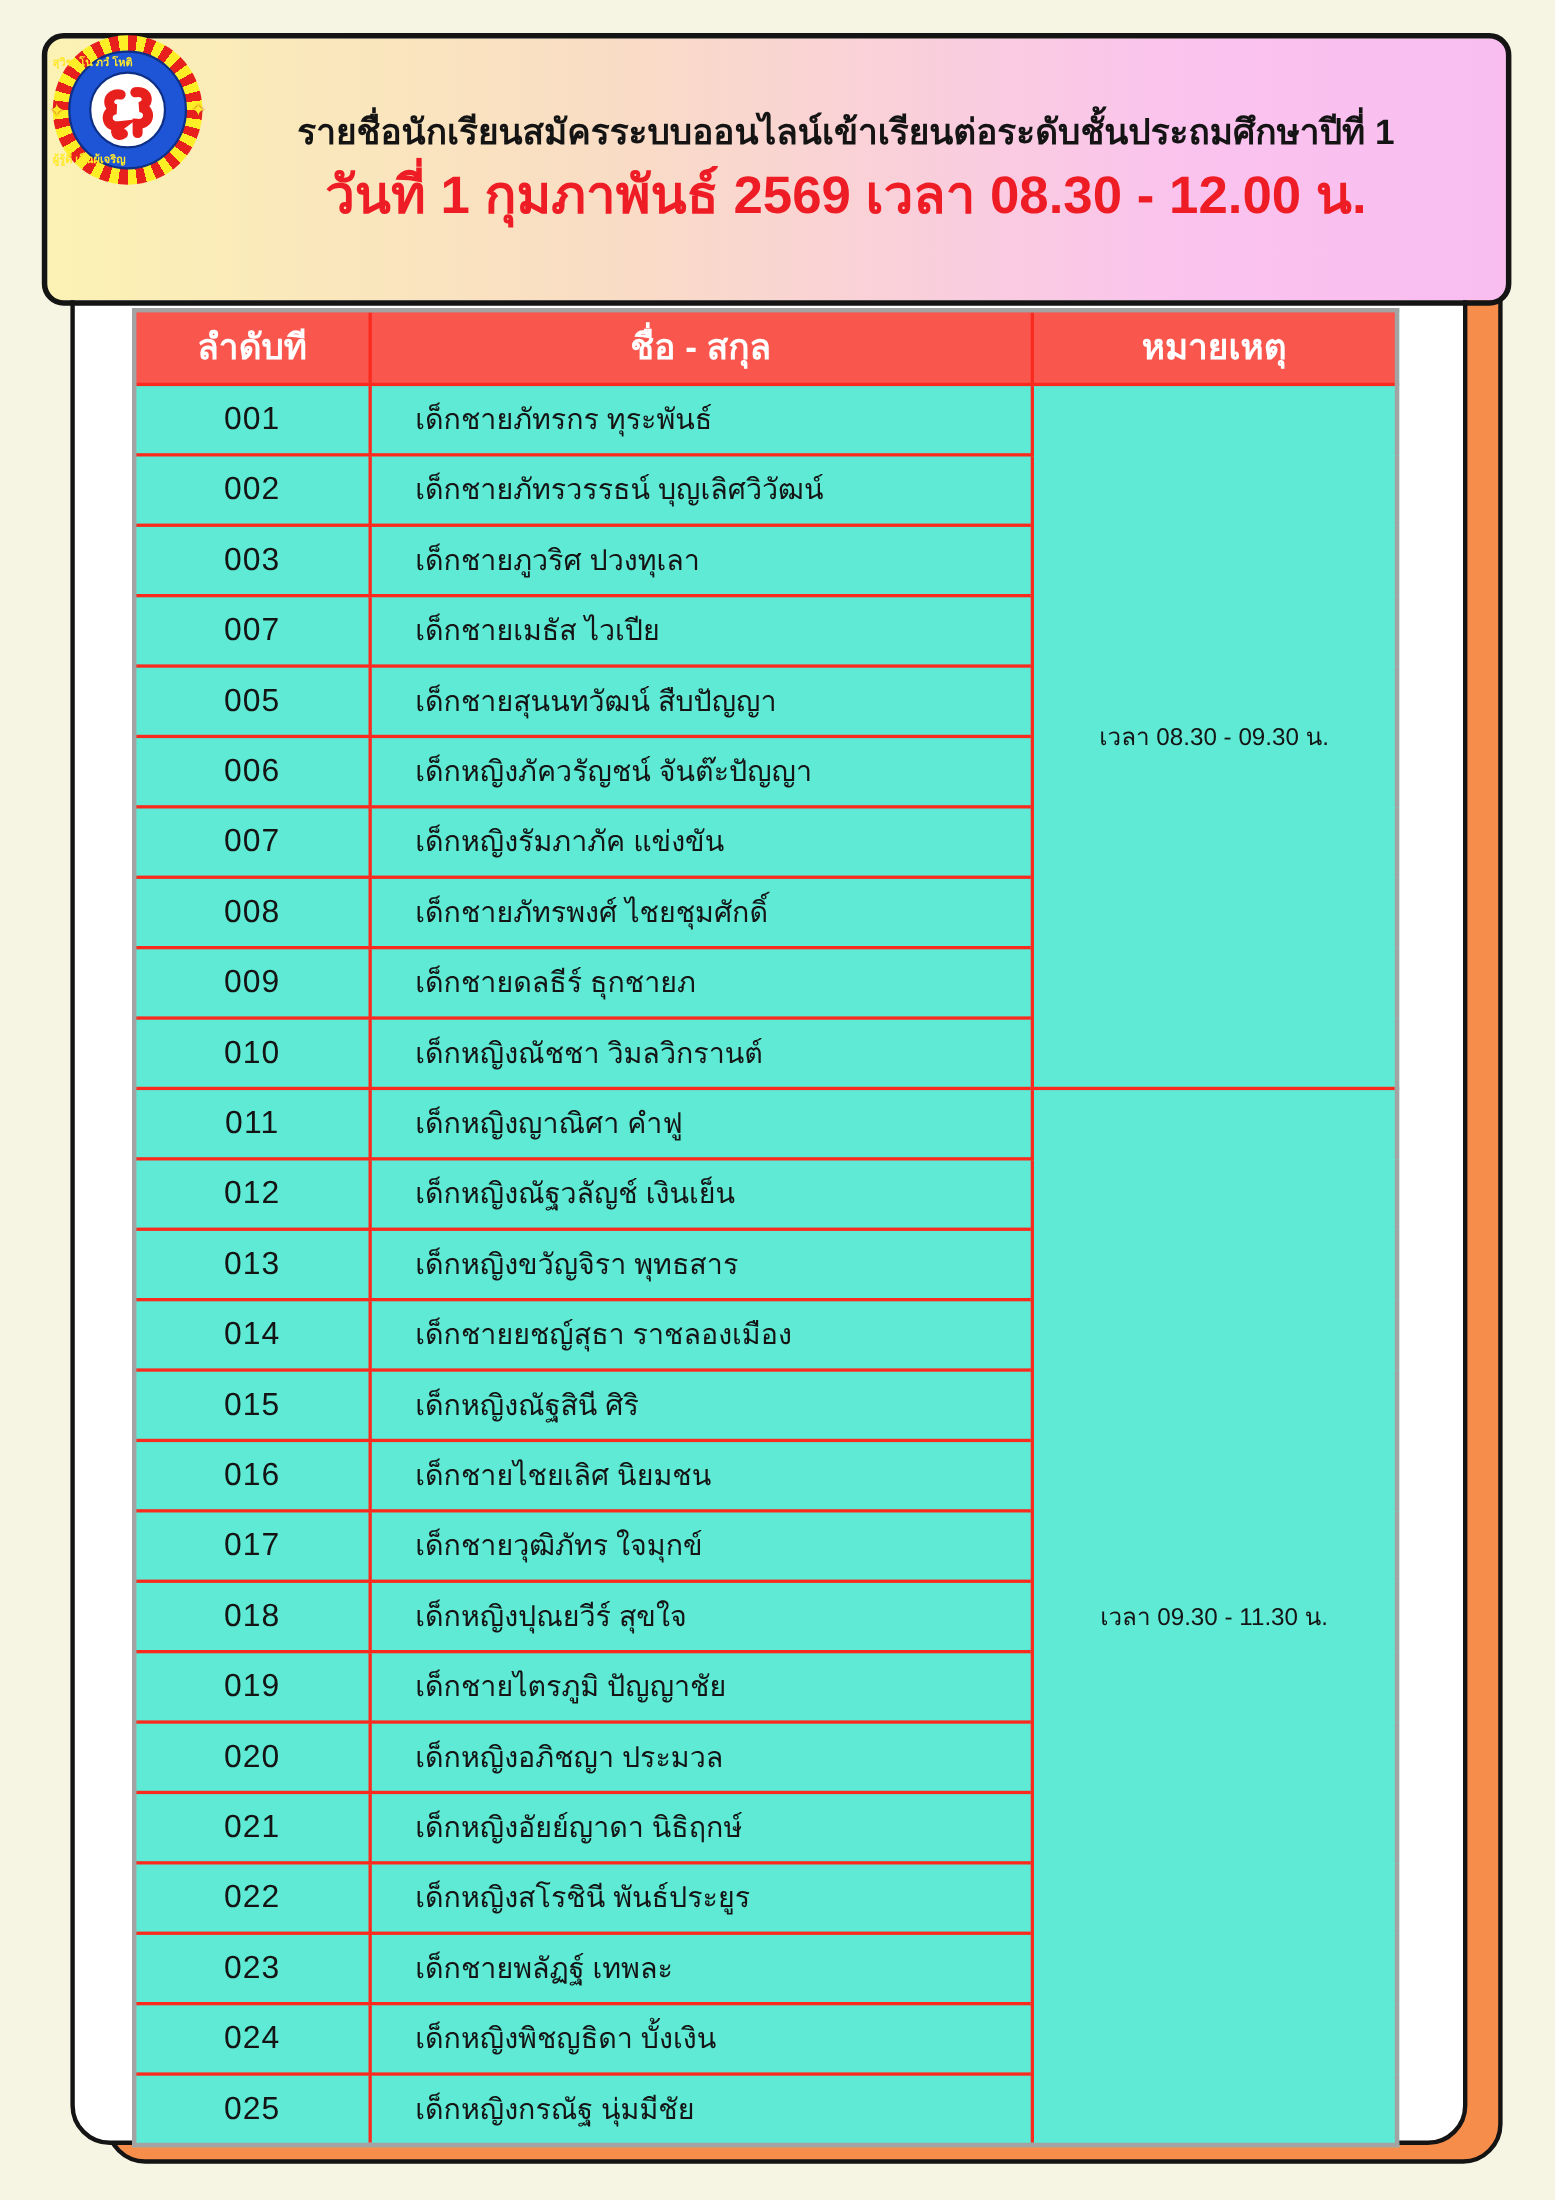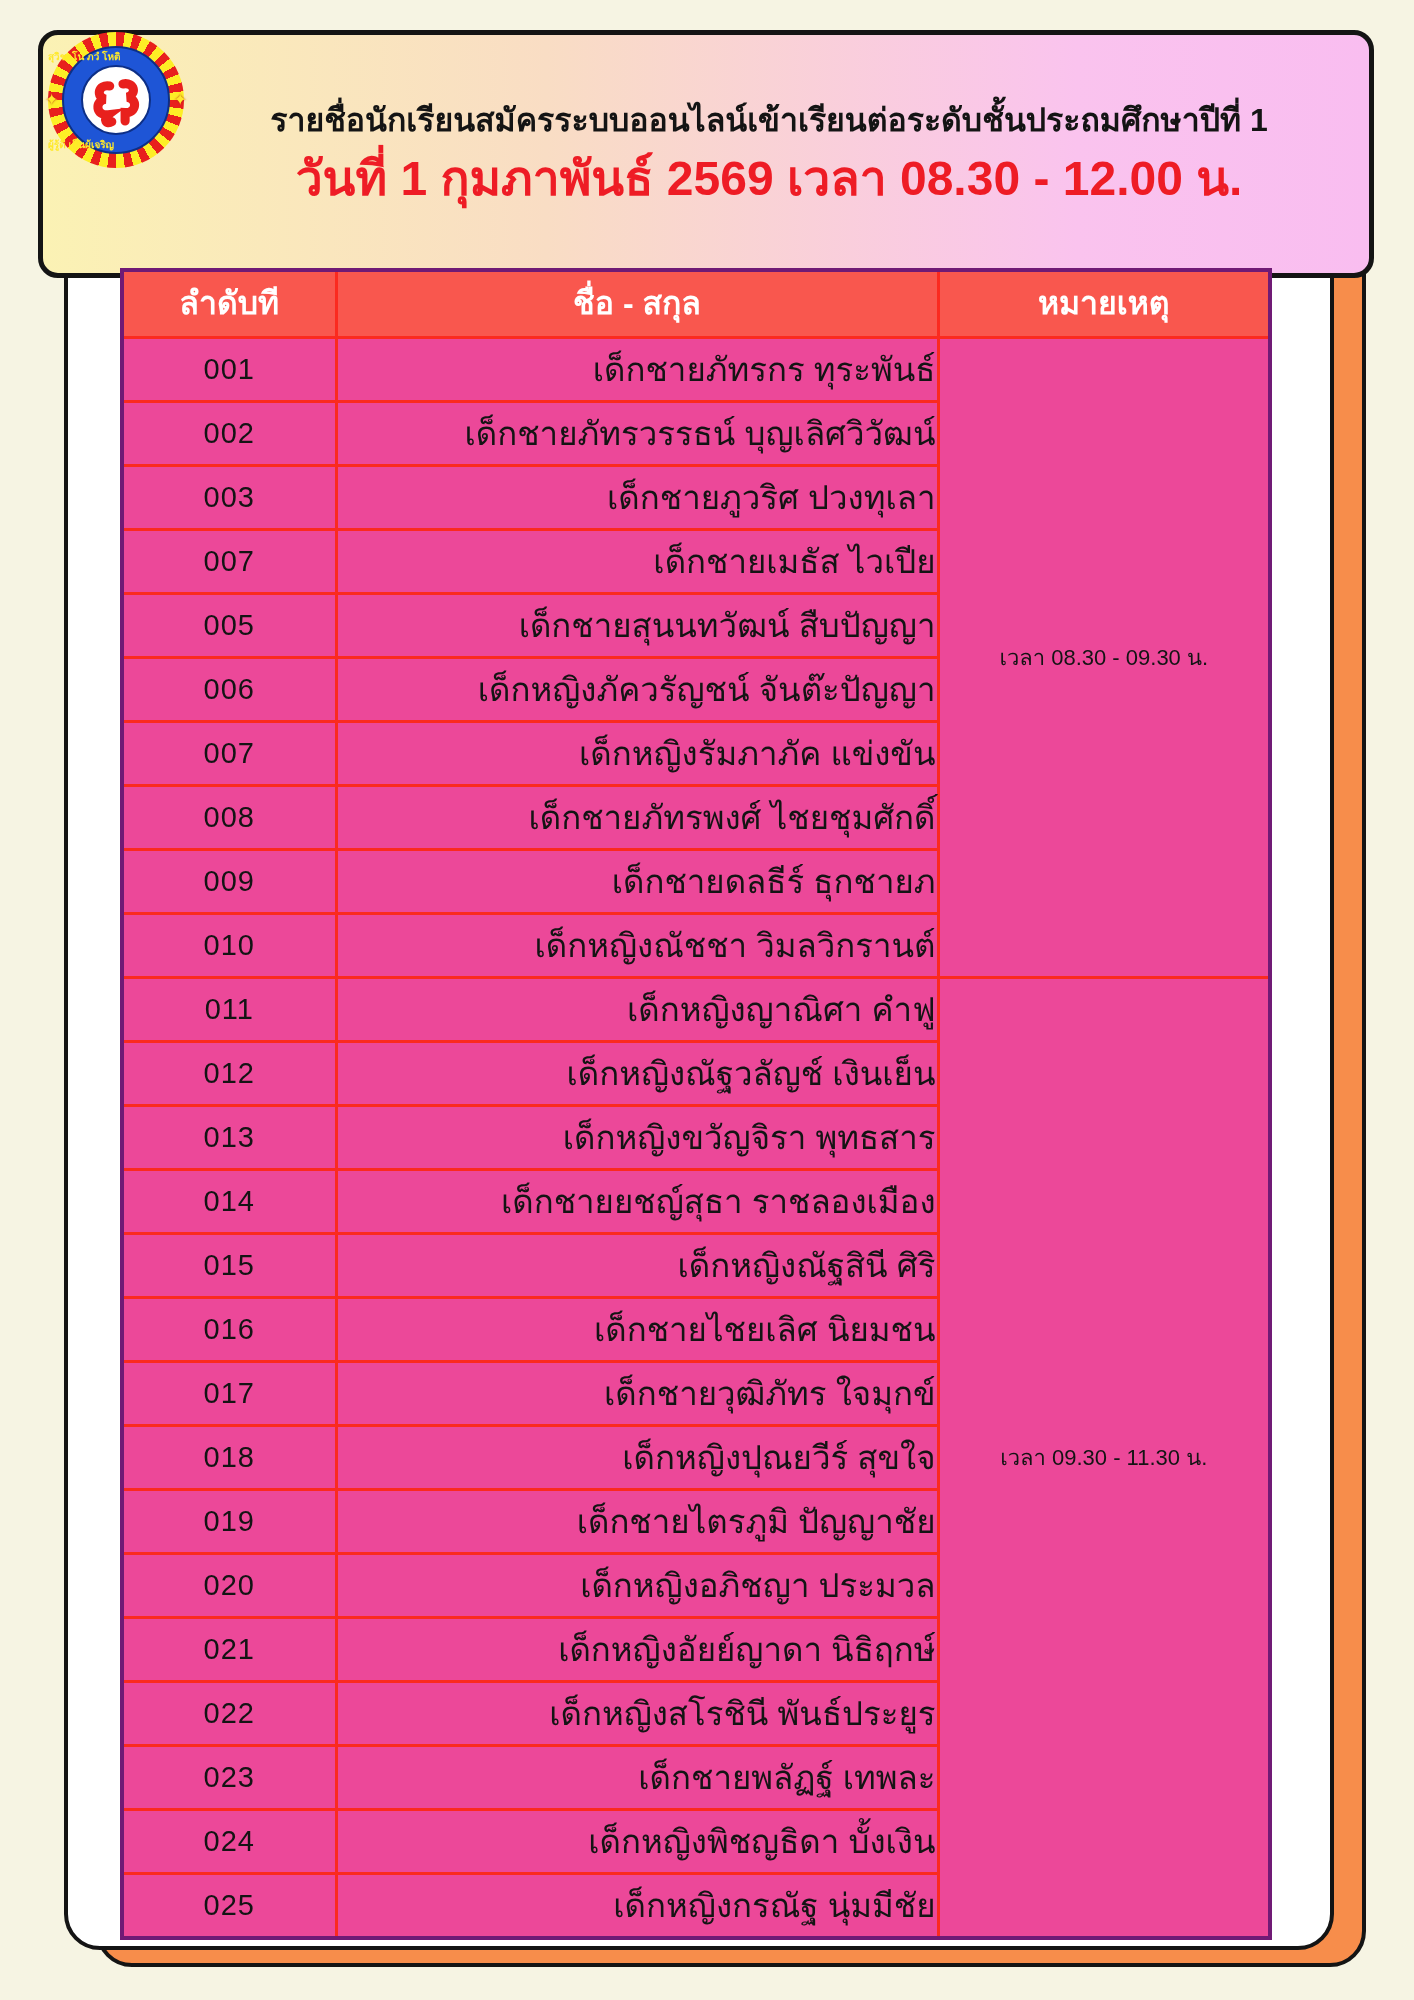--- a/index.html
+++ b/index.html
@@ -46,38 +46,38 @@
   .motto-top { top:17px; }
   .motto-bottom { bottom:16px; }
   .ornament { position:absolute; top:58px; font-size:16px; color:#ffe92a;
     text-shadow:0 0 2px #b01410; }
   .ornament-left { left:-3px; }
   .ornament-right { right:-3px; }
   .monogram { position:absolute; inset:33px; }
 
   
   .student-table {
-    position:absolute; left:120px; top:268px;
+    position:absolute; left:120px; top:280px;
     border-collapse:collapse; table-layout:fixed; width:1148px;
-    border:4px solid #701a75; background:#ec4899;
+    border:4px solid #a3a3a3; background:#5eead4;
   }
   .student-table col.c-no { width:214px; }
   .student-table col.c-name { width:602px; }
   .student-table col.c-remark { width:332px; }
   .student-table th {
     height:62px; background:#f9574e; color:#ffffff;
     font-size:32px; font-weight:bold; border:3px solid #fb2a1f;
     vertical-align:middle; text-align:center; line-height:1.3;
   }
   .student-table td {
     border:3px solid #fb2a1f; height:59px; color:#141414;
     vertical-align:middle; line-height:1.25;
   }
   .no-cell { text-align:center; font-size:29px; letter-spacing:1px; }
-  .name-cell { text-align:right; padding-left:40px; font-size:33px; }
+  .name-cell { text-align:left; padding-left:40px; font-size:26px; }
   .remark-cell { text-align:center; font-size:22px; }
 </style>
 </head>
 <body>
 
 <div class="canvas">
 
   <div class="shadow-card"></div>
   <div class="main-card"></div>
 

